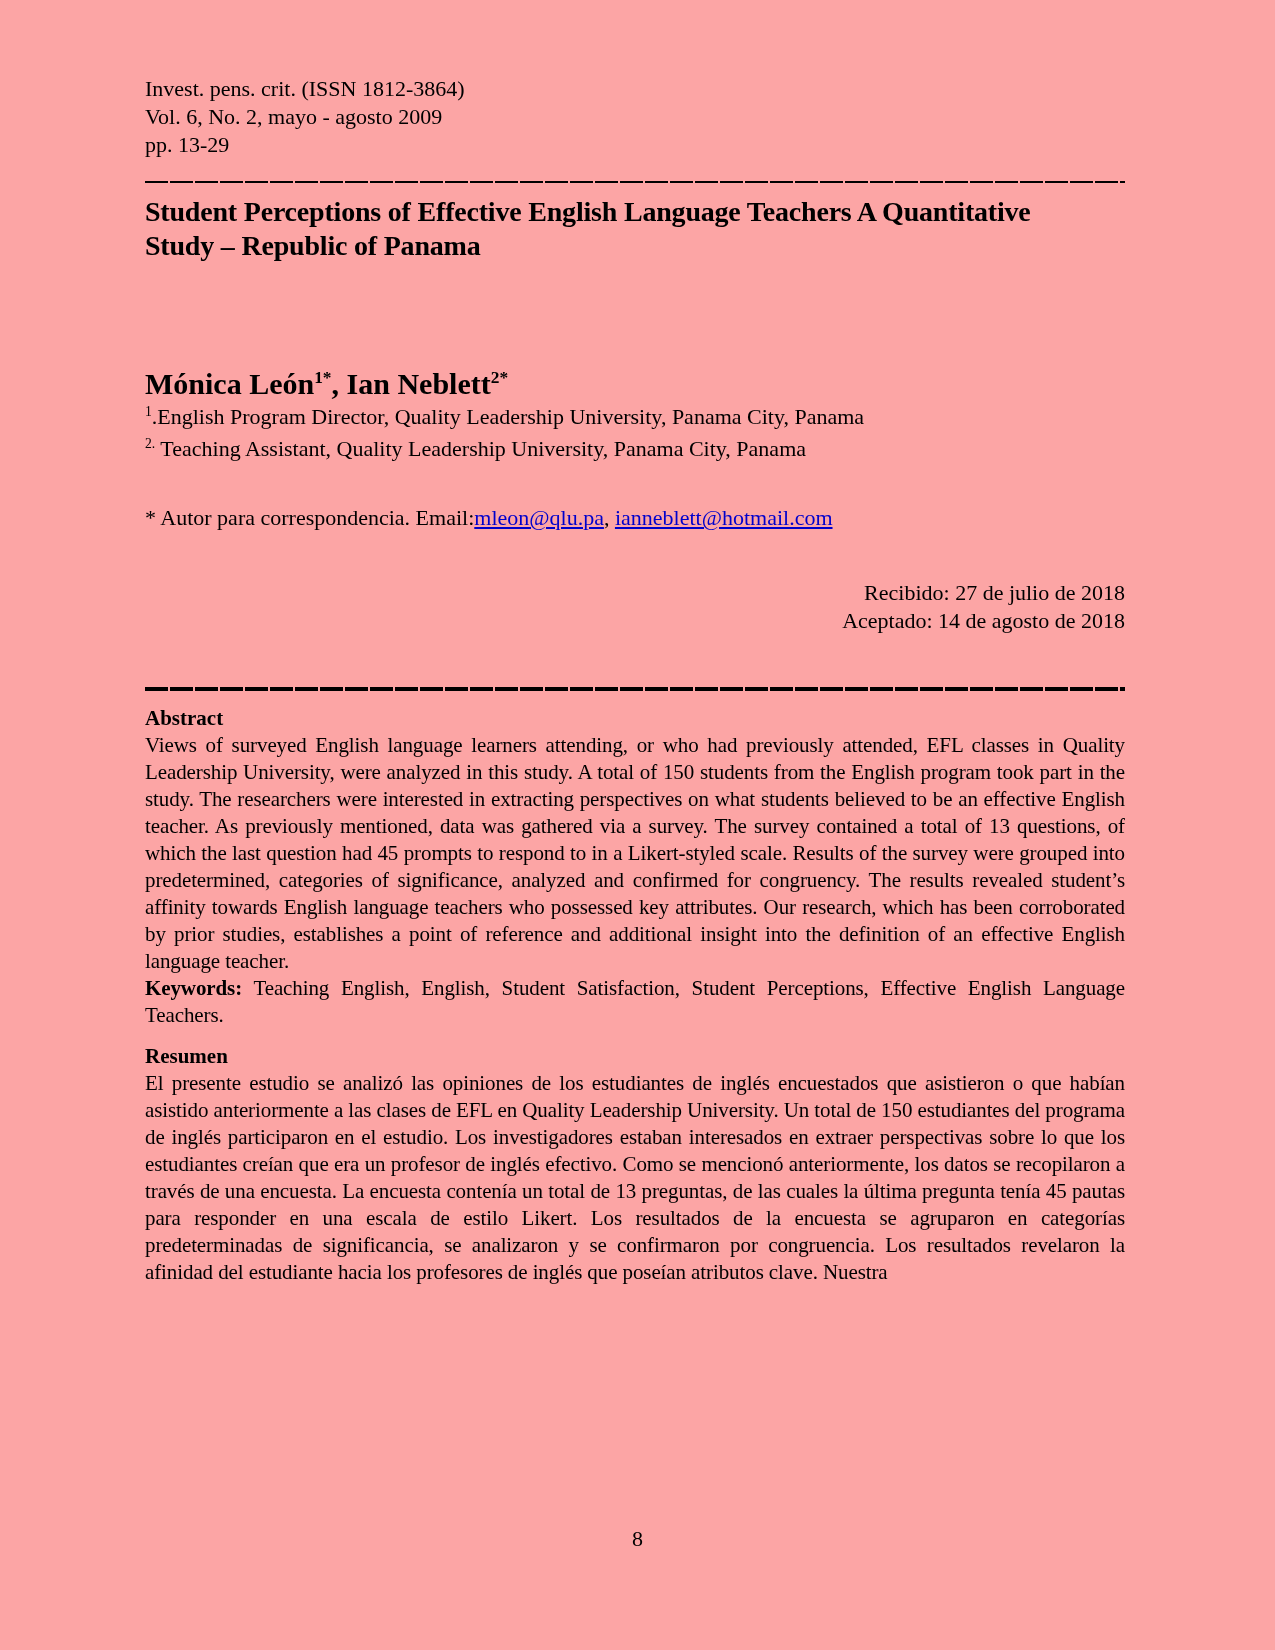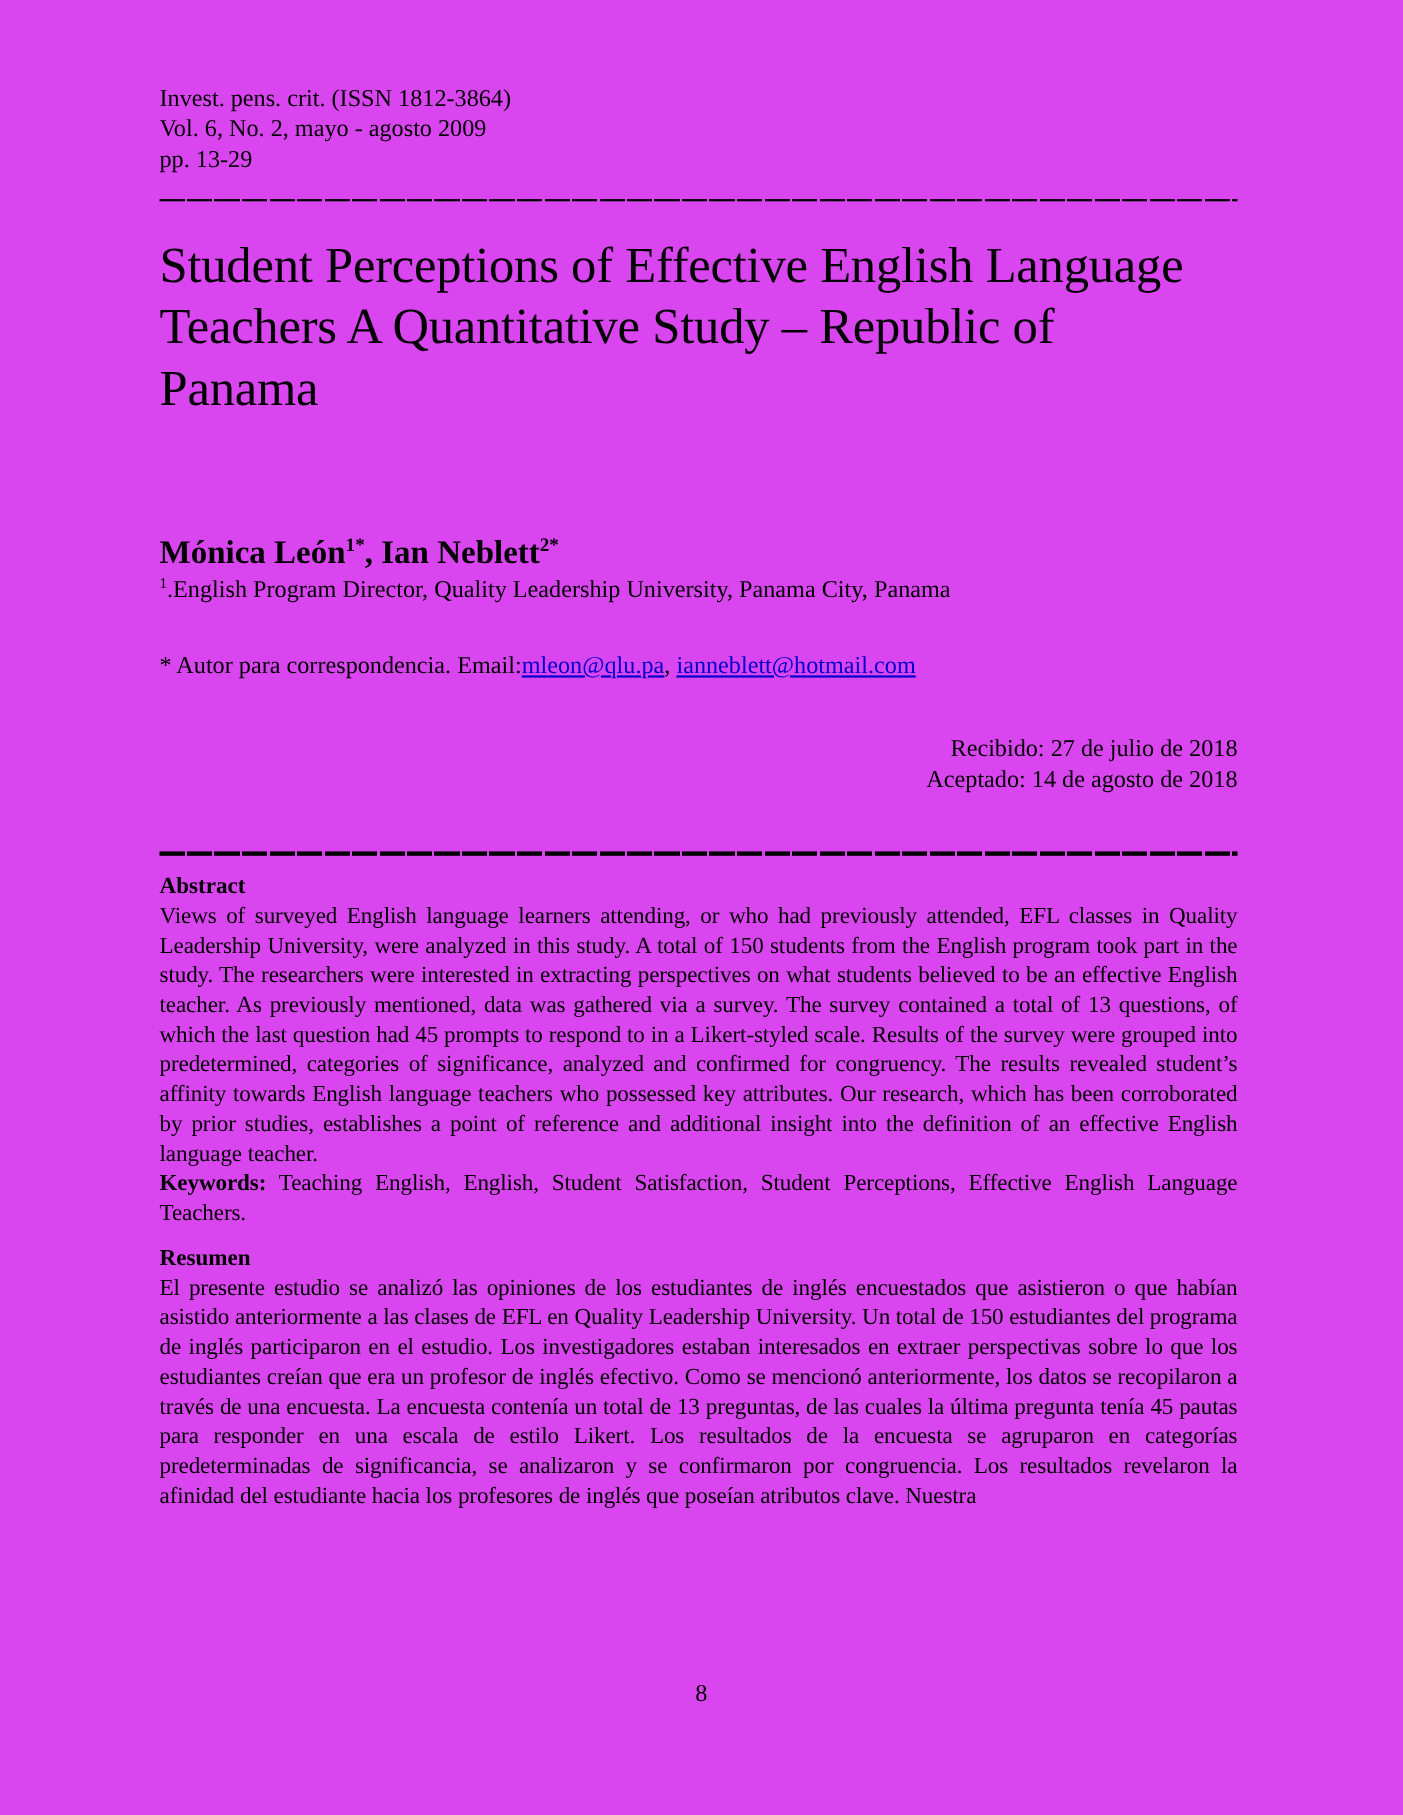--- a/index.html
+++ b/index.html
@@ -1,37 +1,37 @@
 <!DOCTYPE html>
 <html><head>
 <meta charset="utf-8">
 <style>
   html, body { margin: 0; padding: 0; background: #ffffff; }
   .page {
     position: relative;
     width: 1275px;
     height: 1650px;
-    background: #d946ef;
+    background: #fca5a5;
     color: #000000;
     font-family: "Liberation Serif", "DejaVu Serif", serif;
     box-sizing: border-box;
     padding: 75px 150px 4px 145px;
     overflow: hidden;
   }
   .journal-meta { font-size: 22px; line-height: 28px; }
   .divider {
     background: repeating-linear-gradient(90deg, #000 0 23px, transparent 23px 25px);
   }
   .divider.thin  { height: 2px; margin-top: 22px; }
   .divider.thick { height: 4px; margin-top: 52px; }
   h1.title {
-    margin: 30px 0 0 0;
-    font-size: 46px;
+    margin: 12px 0 0 0;
+    font-size: 28px;
     line-height: 1.22;
-    font-weight: normal;
+    font-weight: bold;
     max-width: 940px;
     letter-spacing: -0.2px;
   }
   .authors {
     margin-top: 104px;
     font-size: 30px;
     font-weight: bold;
   }
   .authors sup { font-size: 58%; }
   .affiliations { font-size: 22px; line-height: 1.45; }
@@ -83,20 +83,21 @@
   </header>
 
   <div class="divider thin"></div>
 
   <h1 class="title">Student Perceptions of Effective English Language Teachers A Quantitative Study – Republic of Panama</h1>
 
   <div class="authors"><span>Mónica León</span><sup>1*</sup><span>, </span><span>Ian Neblett</span><sup>2*</sup></div>
 
   <div class="affiliations">
     <div><sup>1</sup><span>.English Program Director, Quality Leadership University, Panama City, Panama</span></div>
+    <div><sup>2.</sup><span> Teaching Assistant, Quality Leadership University, Panama City, Panama</span></div>
   </div>
 
   <div class="correspondence"><span>* Autor para correspondencia. Email:</span><a class="link">mleon@qlu.pa</a><span>, </span><a class="link">ianneblett@hotmail.com</a></div>
 
   <div class="dates">
     <div>Recibido: 27 de julio de 2018</div>
     <div>Aceptado: 14 de agosto de 2018</div>
   </div>
 
   <div class="divider thick"></div>

